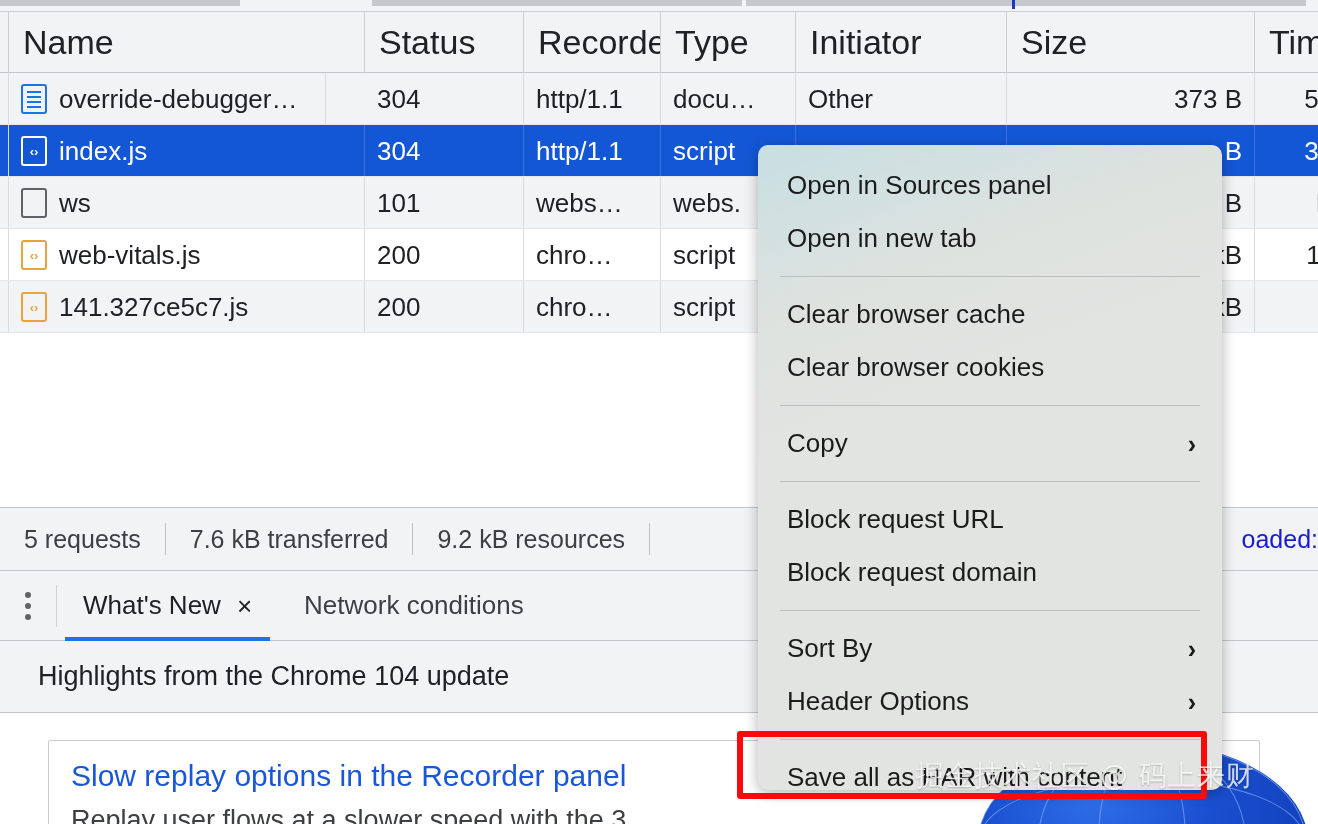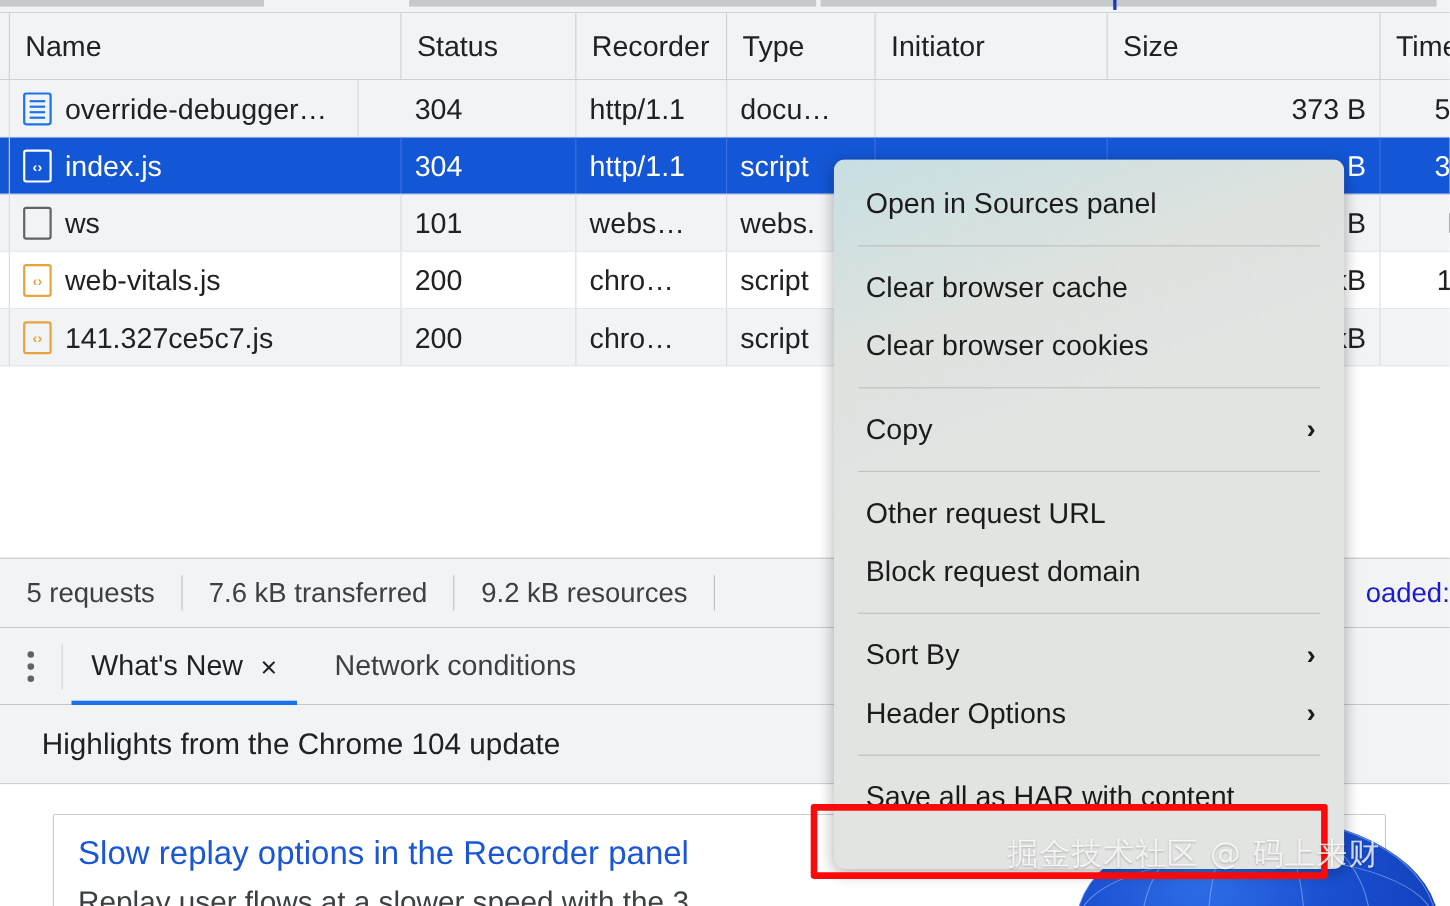--- a/index.html
+++ b/index.html
@@ -32,21 +32,21 @@
     background: #ffffff;
   }
   .net-head {
     position: relative; height: 61px; background: #f1f3f4;
     border-bottom: 1px solid #c4c7ca;
   }
   .net-head .th {
     position: absolute; top: 0; height: 61px;
     display: flex; align-items: center;
     padding-left: 14px;
-    font-size: 26px; color: #202124;
+    font-size: 34px; color: #202124;
     border-right: 1px solid #cdd0d3;
     white-space: nowrap; overflow: hidden;
   }
   .net-head .th:first-child { border-left: 1px solid #cdd0d3; }
 
   .net-body { position: relative; height: 433px; background: #ffffff; }
   .net-row {
     position: absolute; left: 0; width: 1318px; height: 52px;
     display: block;
   }
@@ -240,20 +240,21 @@
         <div class="net-row alt" style="top: 0px;">
           <div class="cell cell-name" style="left: 8px; width: 318px;">
             <span class="ficon doc">
               <i></i>
             </span>
             <span>override-debugger…</span>
           </div>
           <div class="cell" style="left: 365px; width: 159px;">304</div>
           <div class="cell" style="left: 524px; width: 137px;">http/1.1</div>
           <div class="cell" style="left: 661px; width: 135px;">docu…</div>
+          <div class="cell" style="left: 796px; width: 211px;">Other</div>
           <div class="cell num" style="left: 1007px; width: 248px;">373 B</div>
           <div class="cell num" style="left: 1255px; width: 120px;">51 m</div>
           <div class="row-rule"></div>
         </div>
         <div class="net-row sel" style="top: 52px;">
           <div class="cell cell-name" style="left: 8px; width: 357px;">
             <span class="ficon script-sel">
               <span>‹›</span>
             </span>
             <span>index.js</span>
@@ -352,35 +353,38 @@
     <div class="mer" style="left:120px;top:4px;width:208px;height:198px;"></div>
     <div class="mer" style="left:180px;top:4px;width:88px;height:198px;"></div>
     <div class="mer" style="left:62px;top:40px;width:324px;height:120px;"></div>
   </div>
 
   <div class="ctx-menu" id="ctx-menu">
       <div class="ctx-spacer-top"></div>
       <div class="ctx-item">
         <span>Open in Sources panel</span>
       </div>
+      <div class="ctx-item">
+        <span>Open in new tab</span>
+      </div>
       <div class="ctx-sep"></div>
       <div class="ctx-item">
         <span>Clear browser cache</span>
       </div>
       <div class="ctx-item">
         <span>Clear browser cookies</span>
       </div>
       <div class="ctx-sep"></div>
       <div class="ctx-item">
         <span>Copy</span>
         <span class="chev">›</span>
       </div>
       <div class="ctx-sep"></div>
       <div class="ctx-item">
-        <span>Other request URL</span>
+        <span>Block request URL</span>
       </div>
       <div class="ctx-item">
         <span>Block request domain</span>
       </div>
       <div class="ctx-sep"></div>
       <div class="ctx-item">
         <span>Sort By</span>
         <span class="chev">›</span>
       </div>
       <div class="ctx-item">

